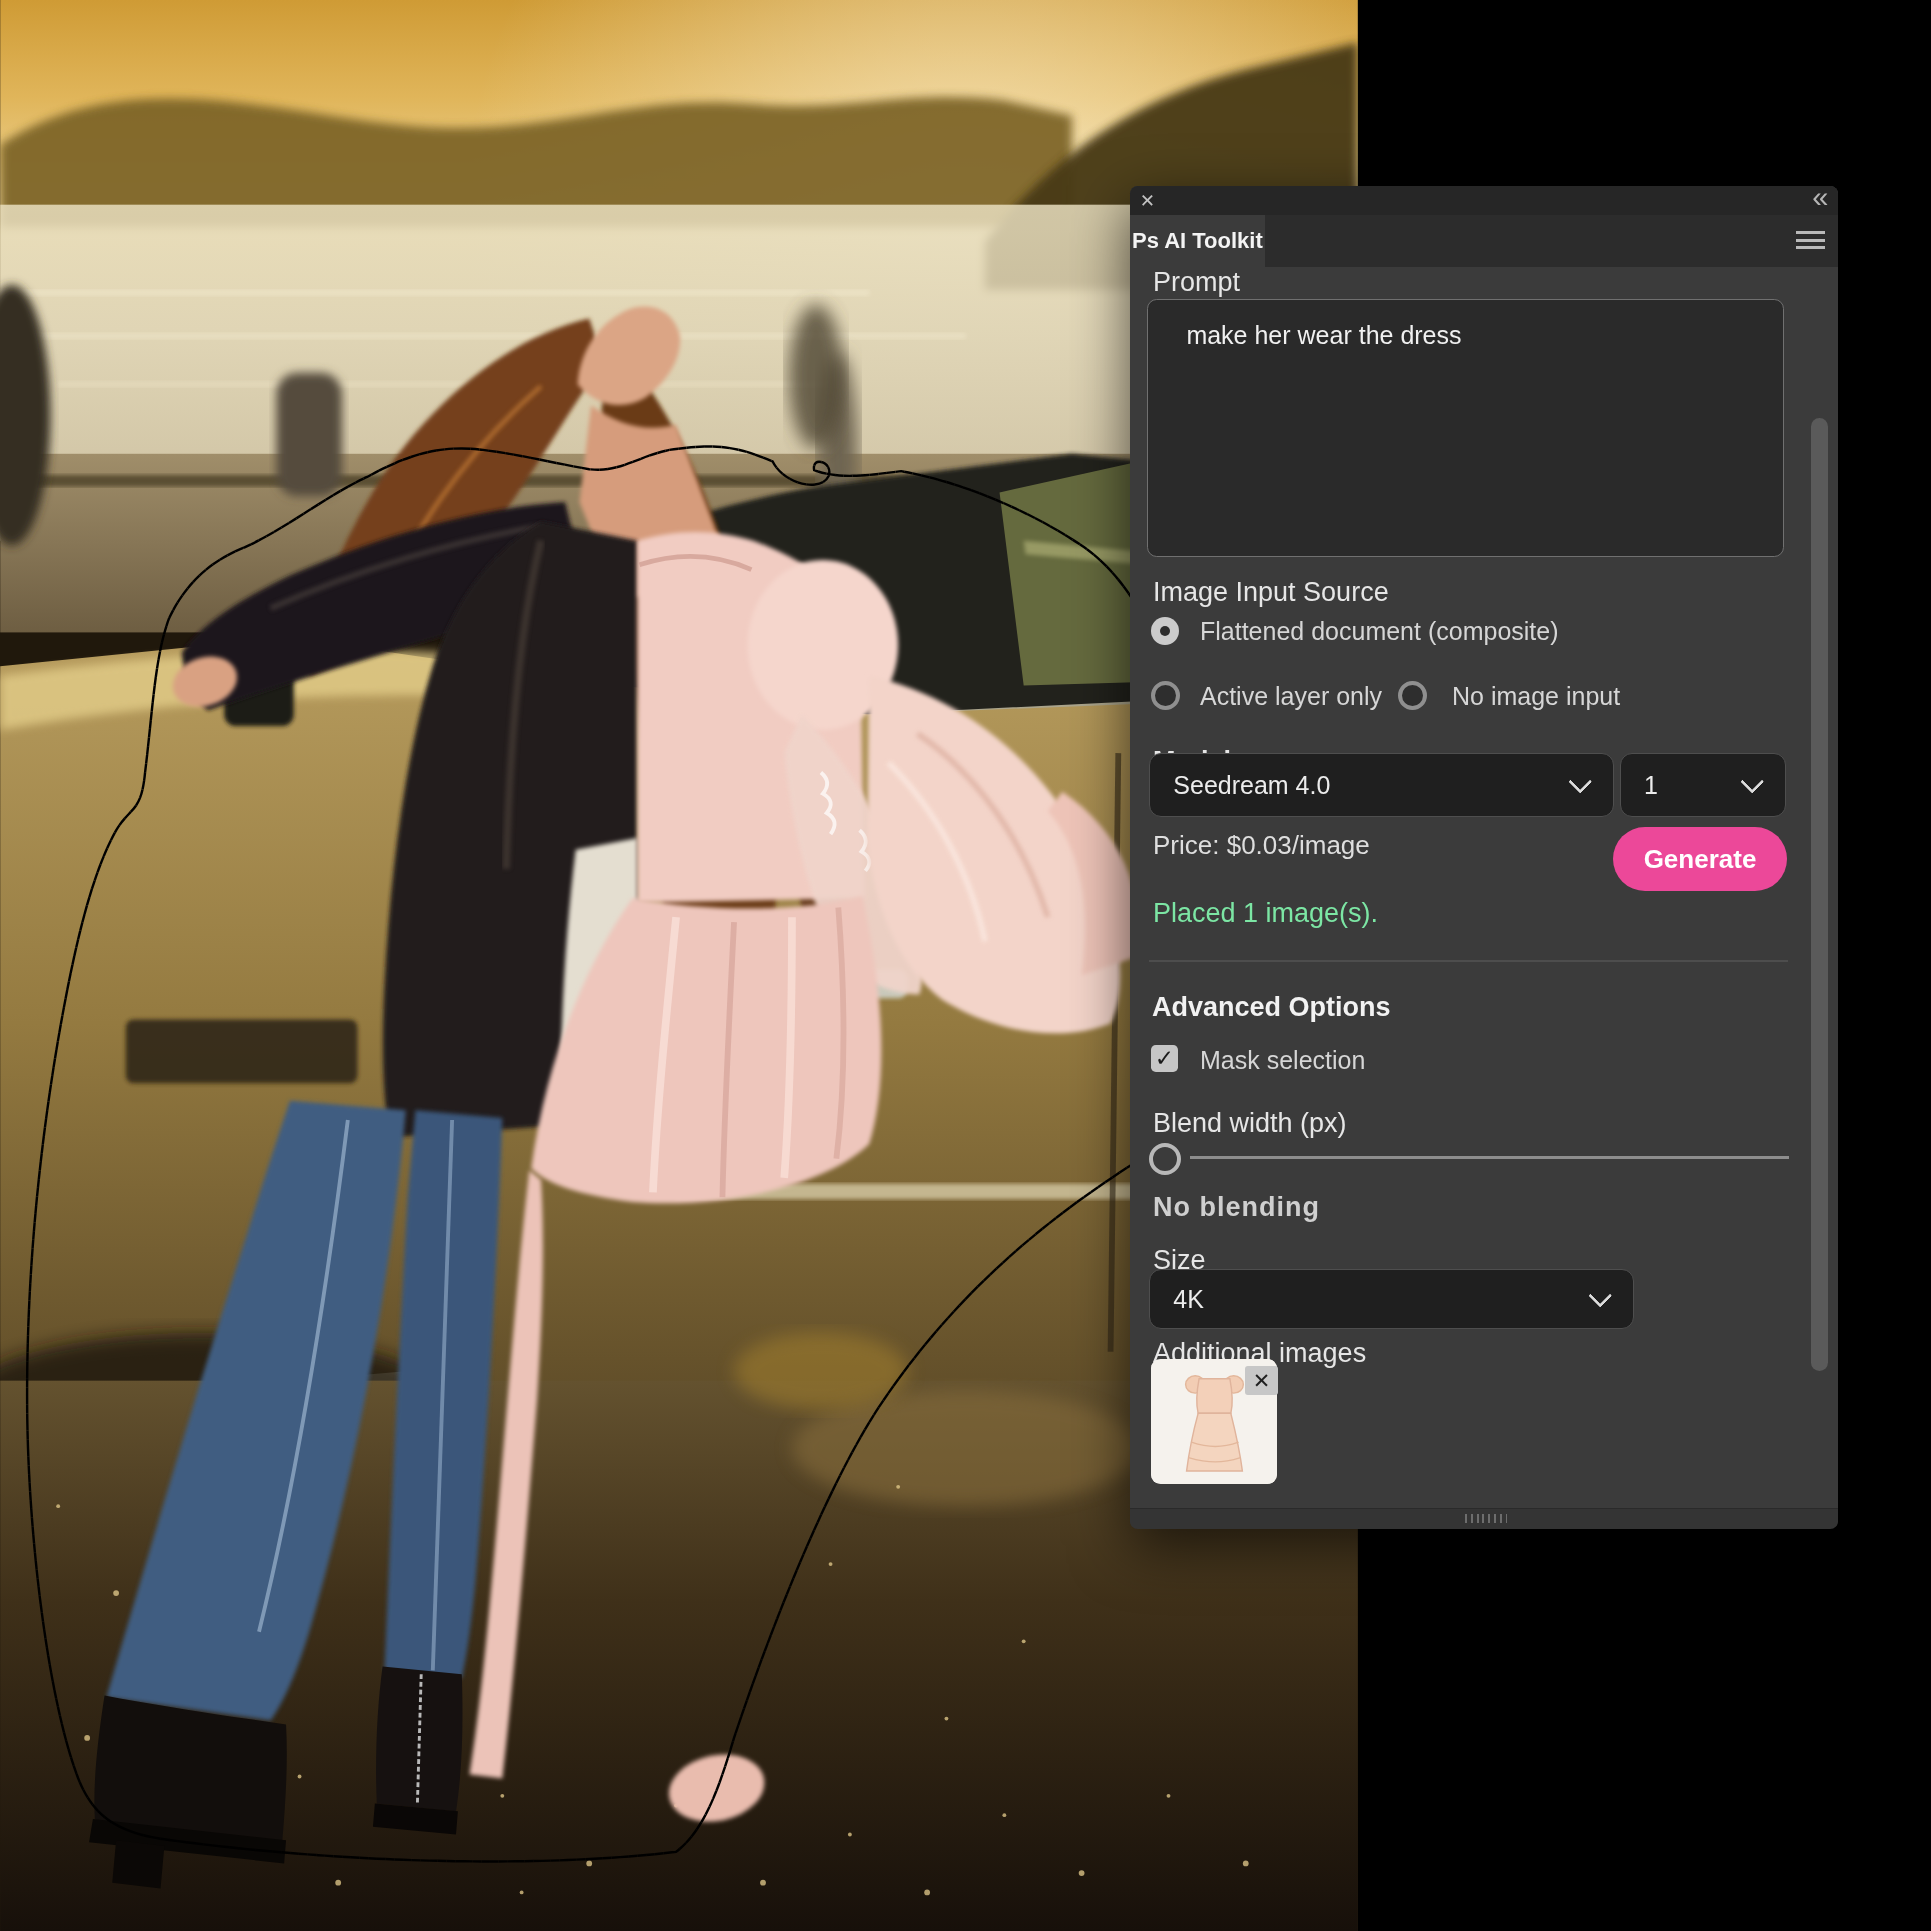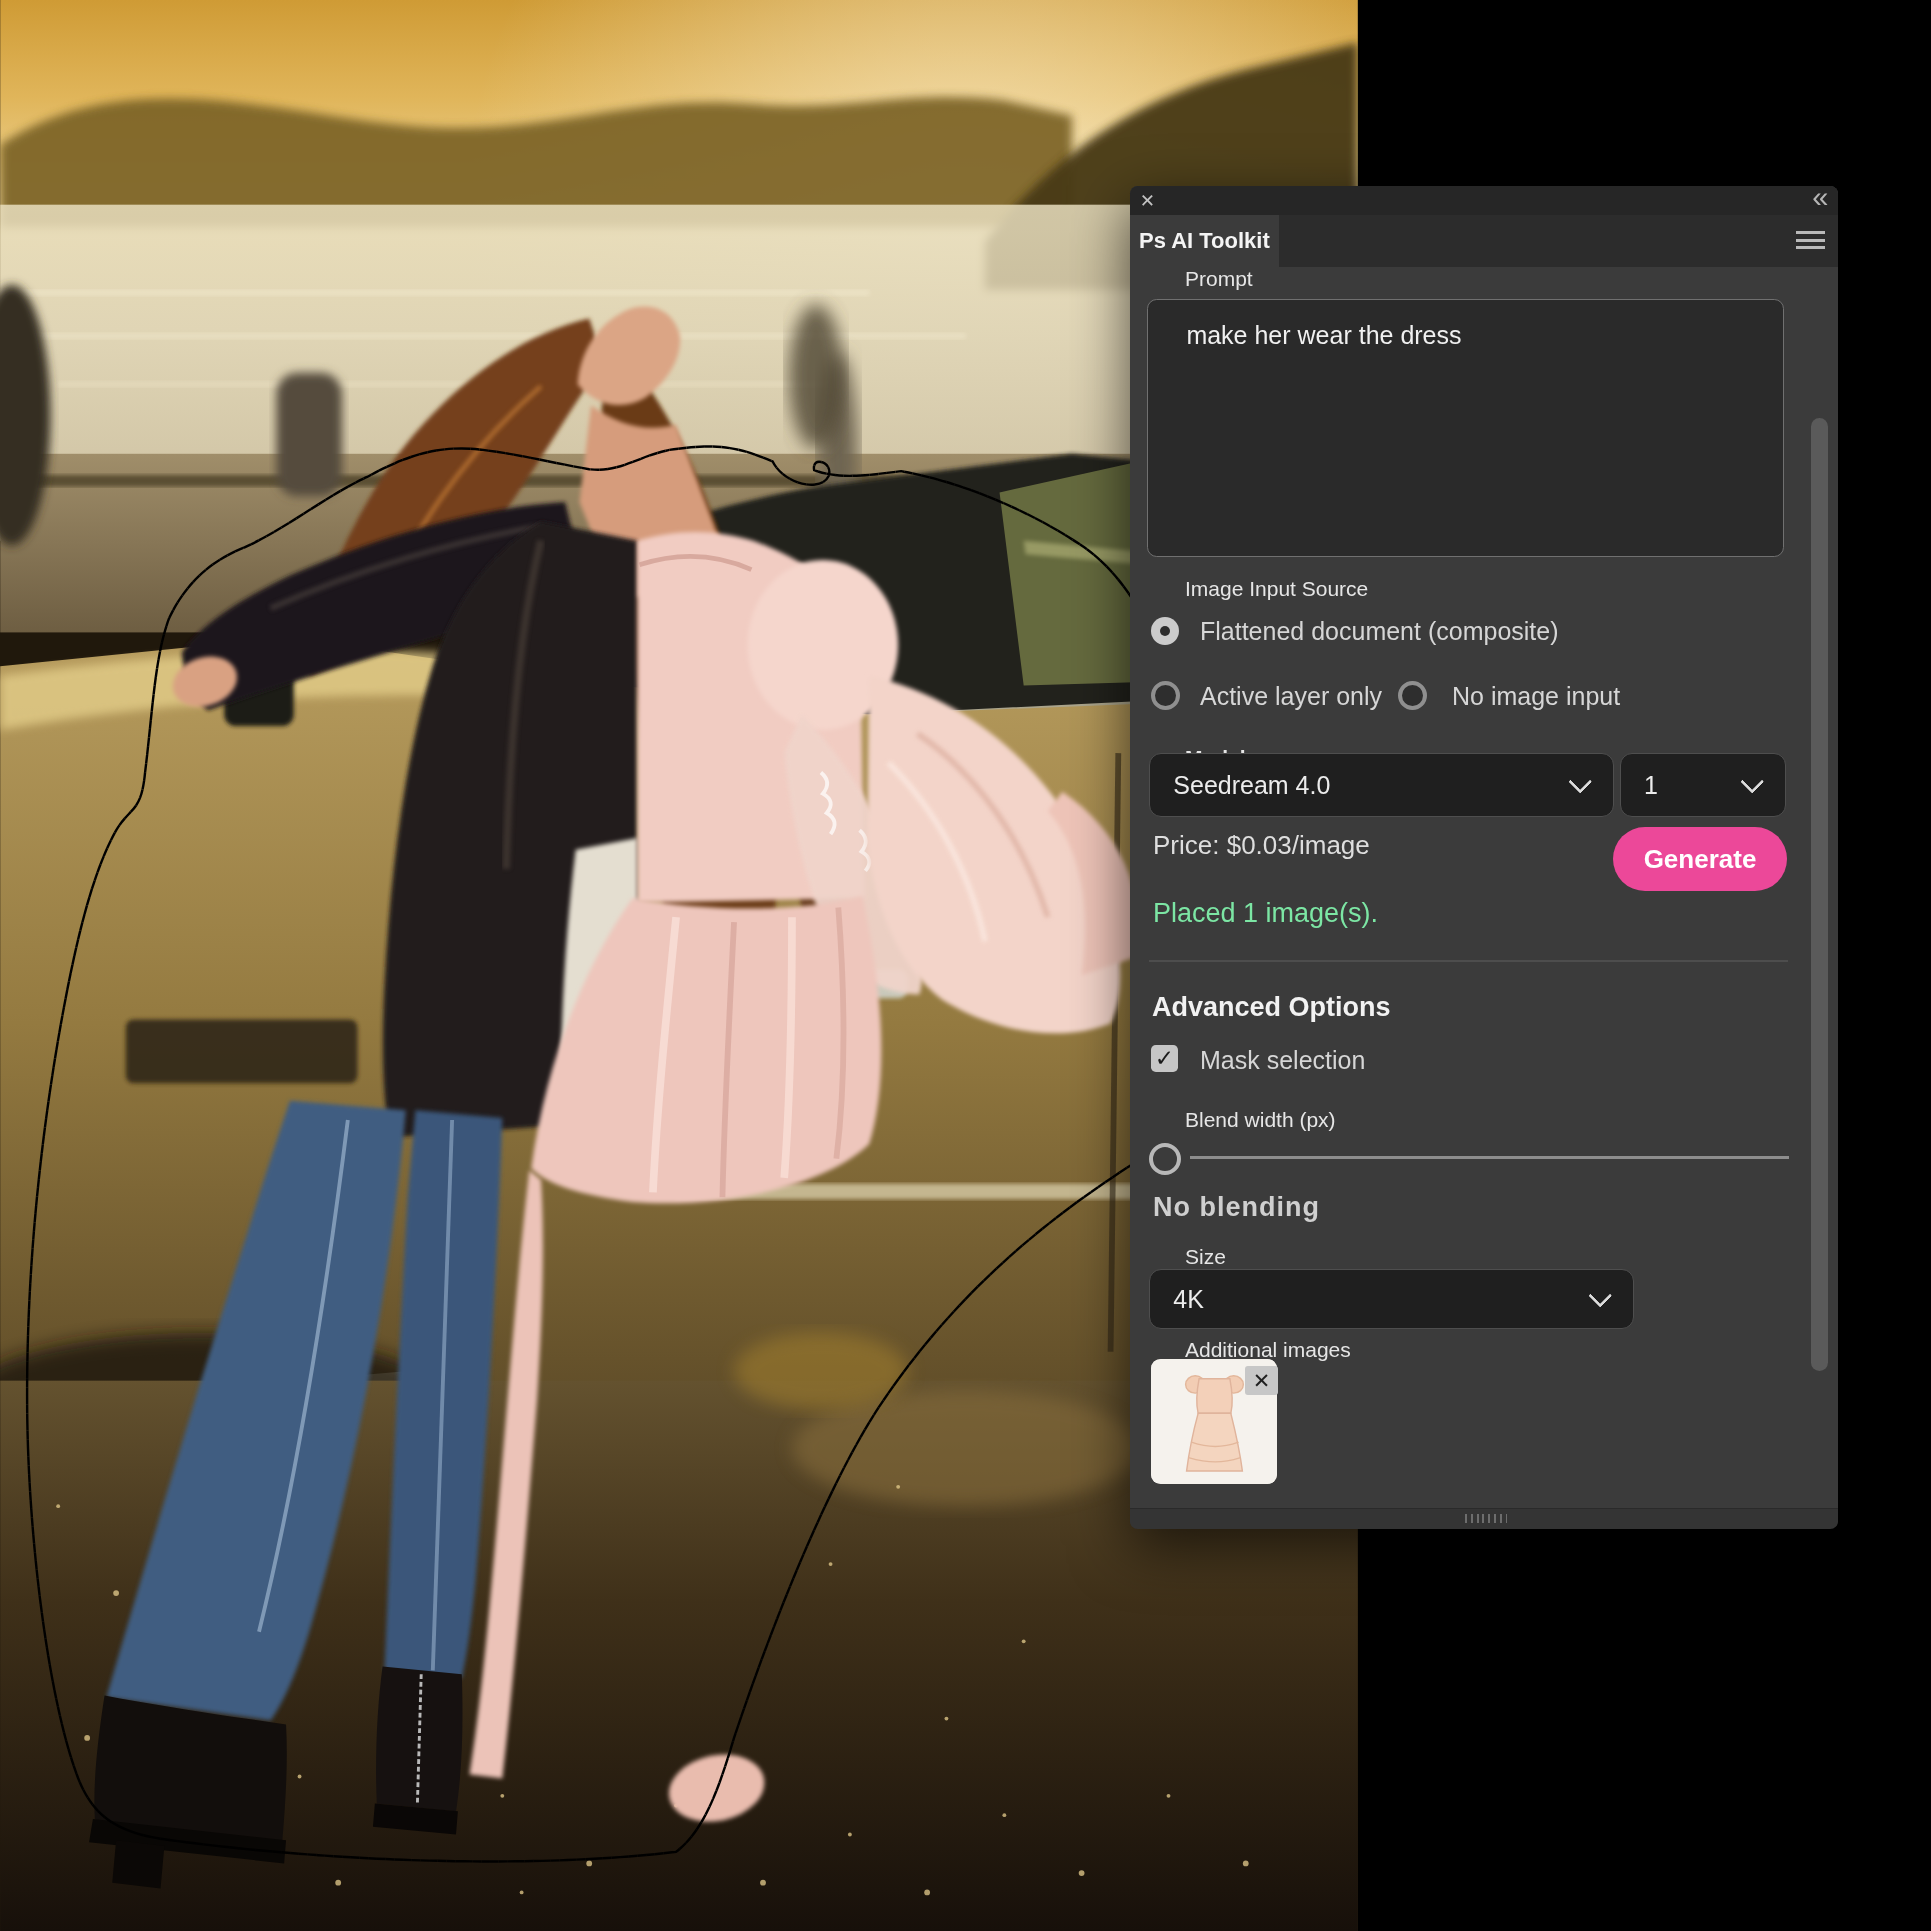--- a/index.html
+++ b/index.html
@@ -9,26 +9,26 @@
   #photo{position:absolute;left:0;top:0;width:1358px;height:1931px;overflow:hidden;background:#20180c;}
   #photo svg{display:block}
   
   #panel{position:absolute;left:1130px;top:186px;width:708px;height:1342px;background:#3b3b3b;
     border-radius:7.7px;box-shadow:0 17.4px 58px rgba(0,0,0,.65);}
   .p-abs{position:absolute;}
   #p-header{left:0;top:0;width:708px;height:29px;background:#262626;border-radius:7.7px 7.7px 0 0;}
   #close-x{left:9.7px;top:2.9px;font-size:18.3px;color:#c2c2c2;line-height:23px;cursor:default;}
   #collapse{right:11.6px;top:-2.9px;font-size:29px;color:#b5b5b5;line-height:29px;letter-spacing:-1.9px;}
   #p-tabrow{left:0;top:29px;width:708px;height:52px;background:#2c2c2c;}
-  #p-tab{left:0;top:0;height:52px;padding:0 9px;background:#3b3b3b;color:#f4f4f4;
+  #p-tab{left:0;top:0;height:52px;padding:0 2px;background:#3b3b3b;color:#f4f4f4;
     font-weight:bold;font-size:22px;line-height:52px;white-space:nowrap;}
   #menu-icon{right:13.5px;top:16.4px;width:29px;height:20px;
     background:repeating-linear-gradient(#b9b9b9 0 2.9px,transparent 2.9px 7.7px);}
   #p-content{left:0;top:81px;width:708px;height:1239px;background:#3b3b3b;}
-  .lbl{color:#e6e6e6;font-size:21px;margin-left:32px;}
+  .lbl{color:#e6e6e6;font-size:27px;}
   .biglbl{color:#f2f2f2;font-size:27px;font-weight:bold;}
   #prompt-label{left:23px;top:0px;}
   #prompt-box{left:17.4px;top:32px;width:637px;height:258px;background:#2a2a2a;border:1.9px solid #707070;
     border-radius:9.7px;box-sizing:border-box;color:#f0f0f0;font-size:25px;padding:21px 38px;
     font-family:"Liberation Sans","DejaVu Sans",sans-serif;resize:none;outline:none;}
   #iis-label{left:23px;top:310px;}
   .radio{border-radius:50%;box-sizing:border-box;}
   .radio.sel{width:28px;height:28px;background:#cbcbcb;}
   .radio.sel::after{content:"";position:absolute;left:8.7px;top:8.7px;width:10.6px;height:10.6px;border-radius:50%;background:#2d2d2d;}
   .radio.unsel{width:29px;height:29px;border:4.8px solid #8f8f8f;background:#2e2e2e;}

